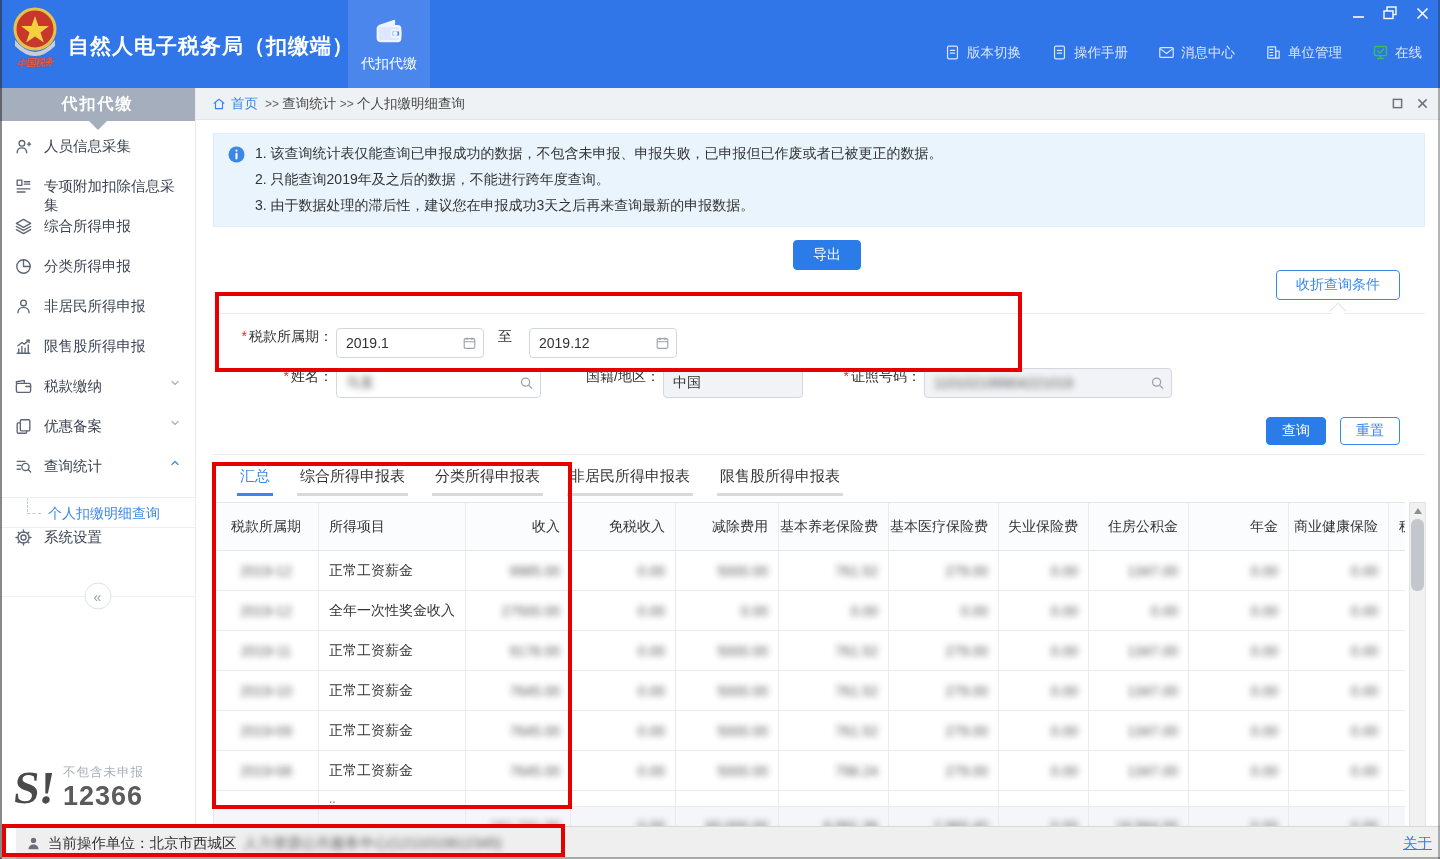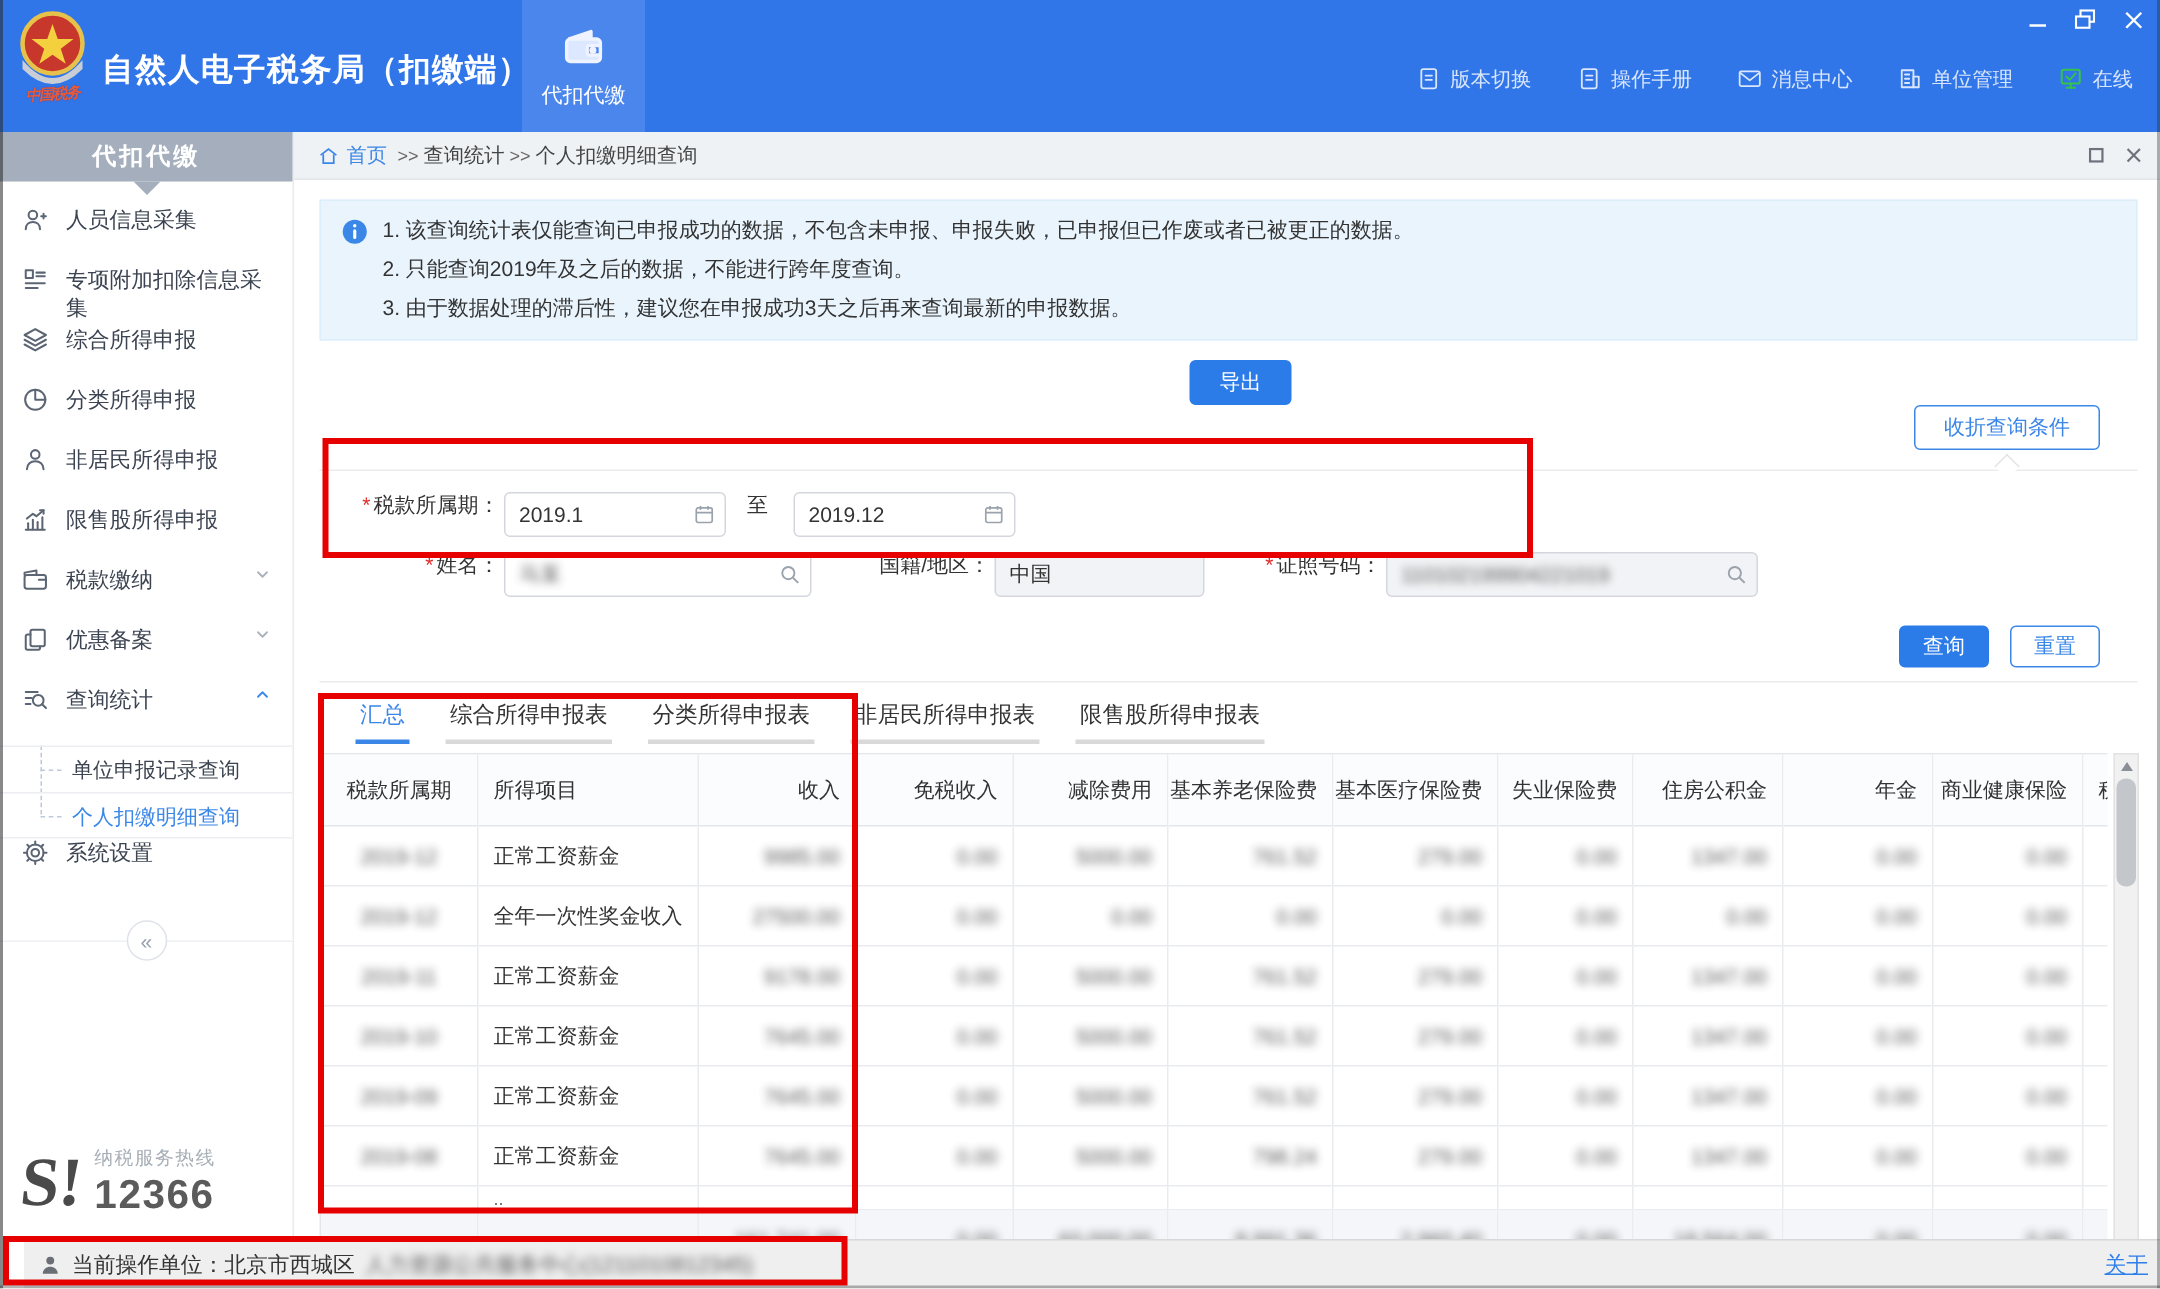--- a/index.html
+++ b/index.html
@@ -328,21 +328,20 @@
               </svg>
             </span>
             <span>查询统计</span>
             <span class="chev up">
               <svg width="12" height="12" viewBox="0 0 24 24" fill="none" stroke="currentColor" stroke-width="2.4" stroke-linecap="round" stroke-linejoin="round">
                 <polyline points="6,15 12,9 18,15"></polyline>
               </svg>
             </span>
           </div>
           <div class="submenu">
-            <div class="sub-item">单位申报记录查询</div>
             <div class="sub-item active">个人扣缴明细查询</div>
           </div>
           <div class="menu-item">
             <span class="mi-icon">
               <svg width="19" height="19" viewBox="0 0 24 24" fill="none" stroke="currentColor" stroke-width="1.7" stroke-linecap="round" stroke-linejoin="round">
                 <circle cx="12" cy="12" r="3.2"></circle>
                 <circle cx="12" cy="12" r="7"></circle>
                 <line x1="12" y1="2.5" x2="12" y2="5"></line>
                 <line x1="12" y1="19" x2="12" y2="21.5"></line>
                 <line x1="2.5" y1="12" x2="5" y2="12"></line>
@@ -355,21 +354,21 @@
             </span>
             <span>系统设置</span>
           </div>
         </div>
       <div class="collapse-row">
         <div class="collapse-btn">«</div>
       </div>
       <div class="hotline">
         <div class="hotline-logo">S!</div>
         <div>
-          <div class="hotline-label">纳税服务热线</div>
+          <div class="hotline-label">不包含未申报</div>
           <div class="hotline-number">12366</div>
         </div>
       </div>
     </div>
 
     <div class="content">
       <div class="crumb">
         <span class="crumb-home">
           <svg width="14" height="14" viewBox="0 0 24 24" fill="none" stroke="currentColor" stroke-width="2">
               <path d="M3 11 L12 4 L21 11"></path>

